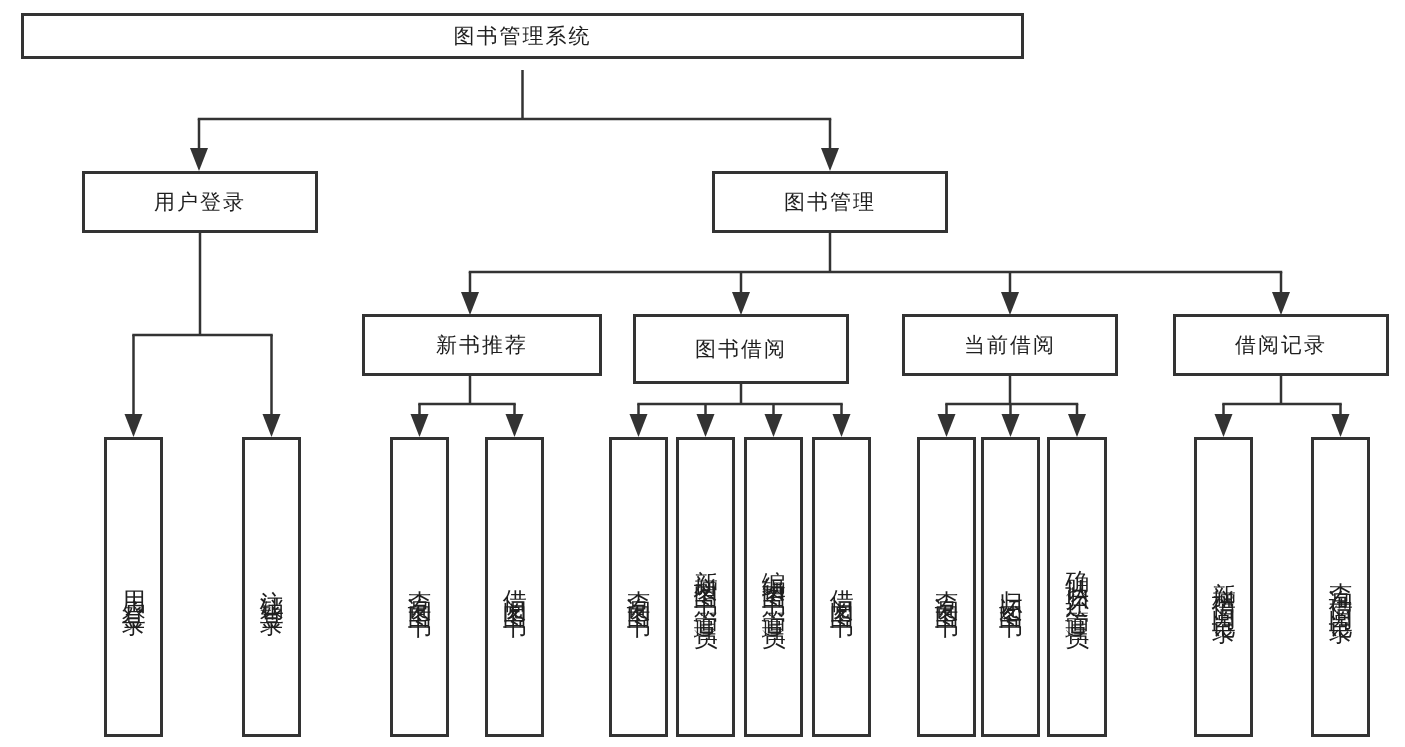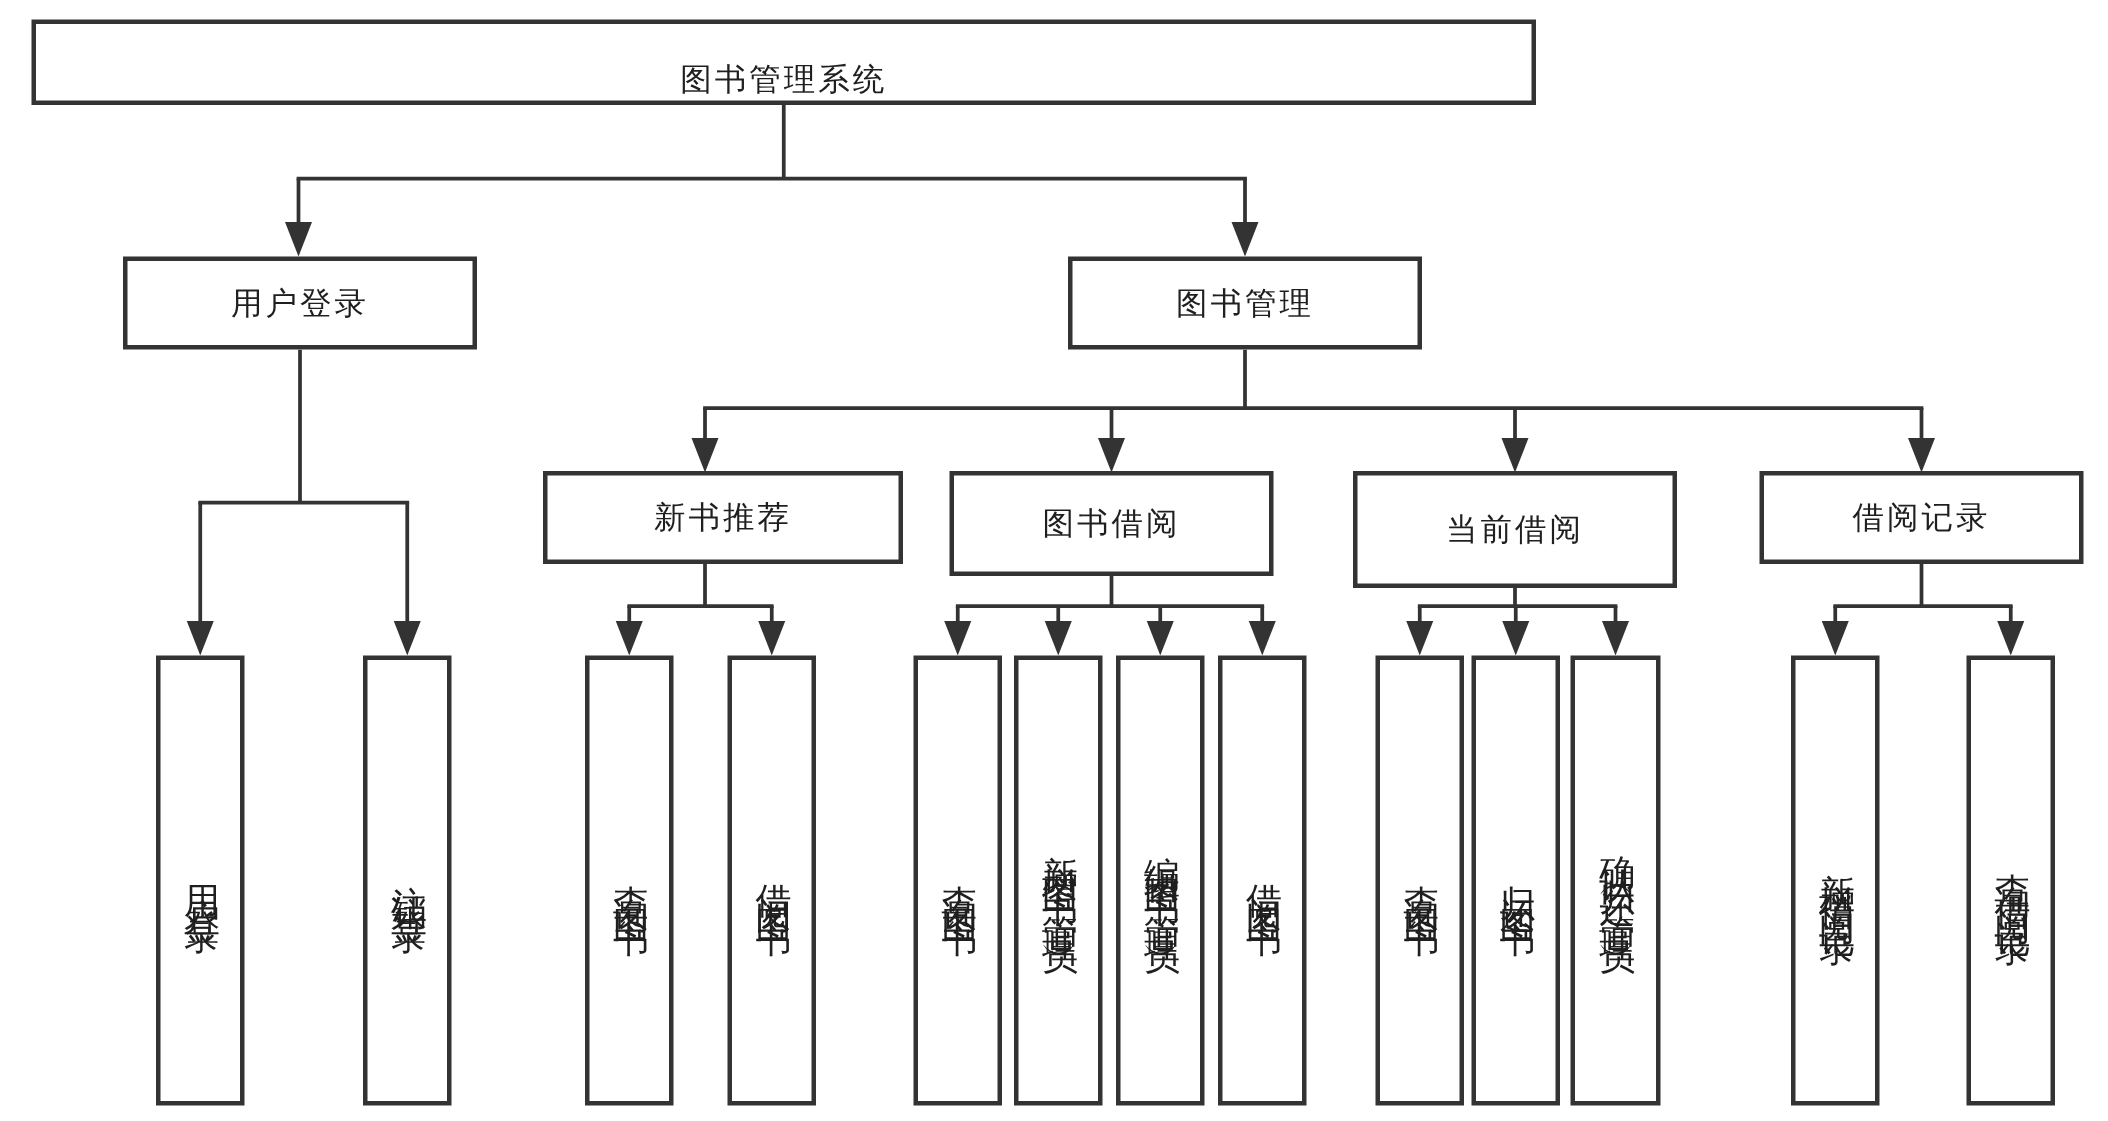--- a/index.html
+++ b/index.html
@@ -134,38 +134,38 @@
 
       <polygon points="937.5,414 955.5,414 946.5,437"></polygon>
       <polygon points="1001.5,414 1019.5,414 1010.5,437"></polygon>
       <polygon points="1068,414 1086,414 1077,437"></polygon>
 
       <polygon points="1214.5,414 1232.5,414 1223.5,437"></polygon>
       <polygon points="1331.5,414 1349.5,414 1340.5,437"></polygon>
     </g>
   </svg>
 
-  <div class="hbox" style="left:21px; top:13px; width:1003px; height:57px;align-items:flex-end;">
+  <div class="hbox" style="left:21px; top:13px; width:1003px; height:46px;">
     <span>图书管理系统</span>
   </div>
 
   <div class="hbox" style="left:82px; top:171px; width:236px; height:62px;">
     <span>用户登录</span>
   </div>
   <div class="hbox" style="left:712px; top:171px; width:236px; height:62px;">
     <span>图书管理</span>
   </div>
 
   <div class="hbox" style="left:362px; top:314px; width:240px; height:62px;">
     <span>新书推荐</span>
   </div>
   <div class="hbox" style="left:633px; top:314px; width:216px; height:70px;">
     <span>图书借阅</span>
   </div>
-  <div class="hbox" style="left:902px; top:314px; width:216px; height:78px;">
+  <div class="hbox" style="left:902px; top:314px; width:216px; height:62px;">
     <span>当前借阅</span>
   </div>
   <div class="hbox" style="left:1173px; top:314px; width:216px; height:62px;">
     <span>借阅记录</span>
   </div>
 
   <div class="leaf" style="left:104px;">
     <span class="vtext">用户登录</span>
   </div>
   <div class="leaf" style="left:242px;">

